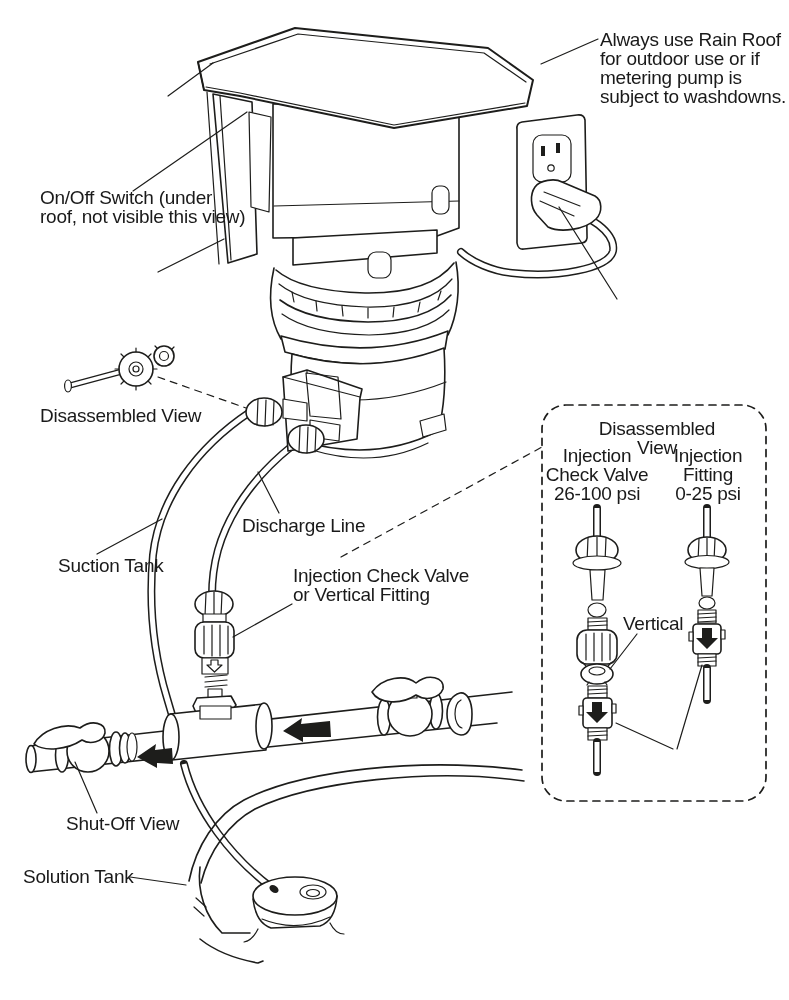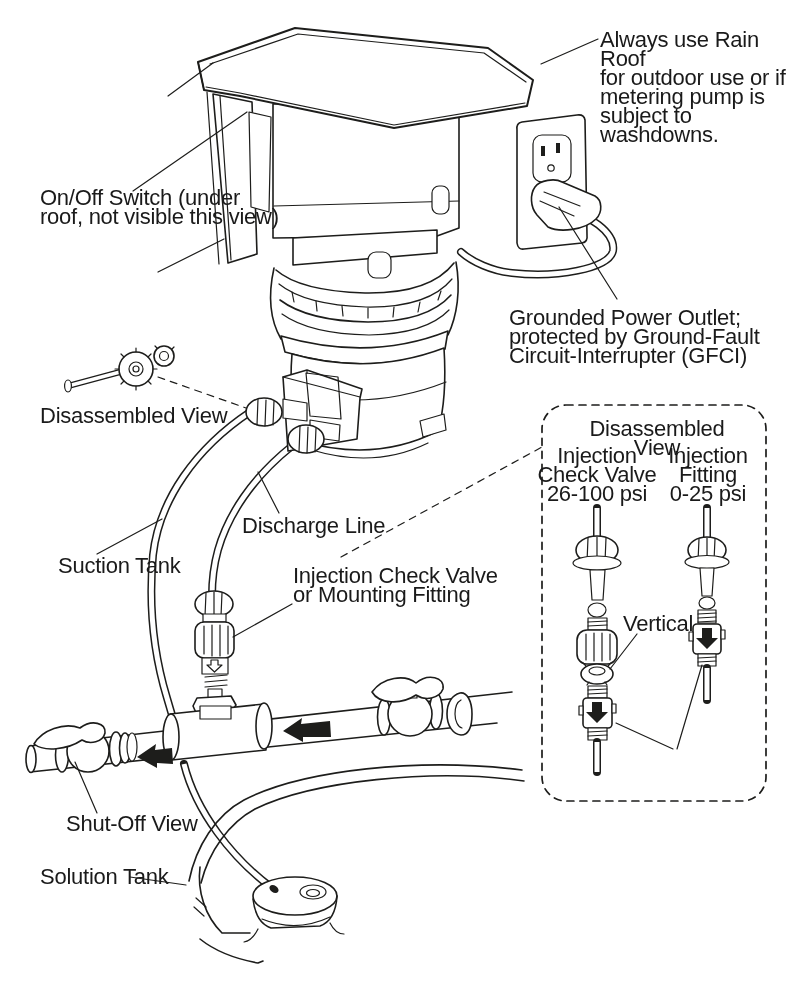--- a/index.html
+++ b/index.html
@@ -1,19 +1,19 @@
 <!DOCTYPE html>
 <html><head>
 <meta charset="utf-8">
 <style>
   html,body{margin:0;padding:0;background:#fff;}
   #page{position:relative;width:789px;height:1000px;background:#fff;overflow:hidden;
         font-family:"Liberation Sans",sans-serif;}
   svg{position:absolute;left:0;top:0;}
-  .label{position:absolute;font-size:22px;line-height:19px;color:#1a1a1a;
+  .label{position:absolute;font-size:19px;line-height:19px;color:#1a1a1a;
          letter-spacing:-0.25px;white-space:pre-line;}
   .center{transform:translateX(-50%);text-align:center;}
   .ink{stroke:#1d1d1b;fill:none;stroke-linecap:round;stroke-linejoin:round;}
   .w1{stroke-width:1.2px;} .w2{stroke-width:1.6px;} .w3{stroke-width:2px;}
   .fillw{fill:#ffffff;}
   .blk{fill:#1d1d1b;stroke:none;}
   .dash{stroke-dasharray:7 6;}
 </style>
 </head>
 <body>
@@ -241,30 +241,27 @@
     <path class="dash" stroke-dasharray="6 6" d="M341,557 L542,447"></path>
   </g>
 </svg>
 
 <div class="label" style="left:600px;top:30px">Always use Rain Roof
 for outdoor use or if
 metering pump is
 subject to washdowns.</div>
 <div class="label" style="left:40px;top:188px">On/Off Switch (under
 roof, not visible this view)</div>
-<div class="label" style="left:509px;top:308px">Grounded Power Outlet;
-protected by Ground-Fault
-Circuit-Interrupter (GFCI)</div>
 <div class="label" style="left:40px;top:406px">Disassembled View</div>
 <div class="label" style="left:242px;top:516px">Discharge Line</div>
 <div class="label" style="left:58px;top:556px">Suction Tank</div>
 <div class="label" style="left:293px;top:566px">Injection Check Valve
-or Mounting Fitting</div>
+or Vertical Fitting</div>
 <div class="label" style="left:66px;top:814px">Shut-Off View</div>
-<div class="label" style="left:40px;top:867px">Solution Tank</div>
+<div class="label" style="left:23px;top:867px">Solution Tank</div>
 
 <div class="label center" style="left:657px;top:419px">Disassembled View</div>
 <div class="label center" style="left:597px;top:446px">Injection
 Check Valve
 26-100 psi</div>
 <div class="label center" style="left:708px;top:446px">Injection
 Fitting
 0-25 psi</div>
 <div class="label" style="left:623px;top:614px">Vertical</div>
 

